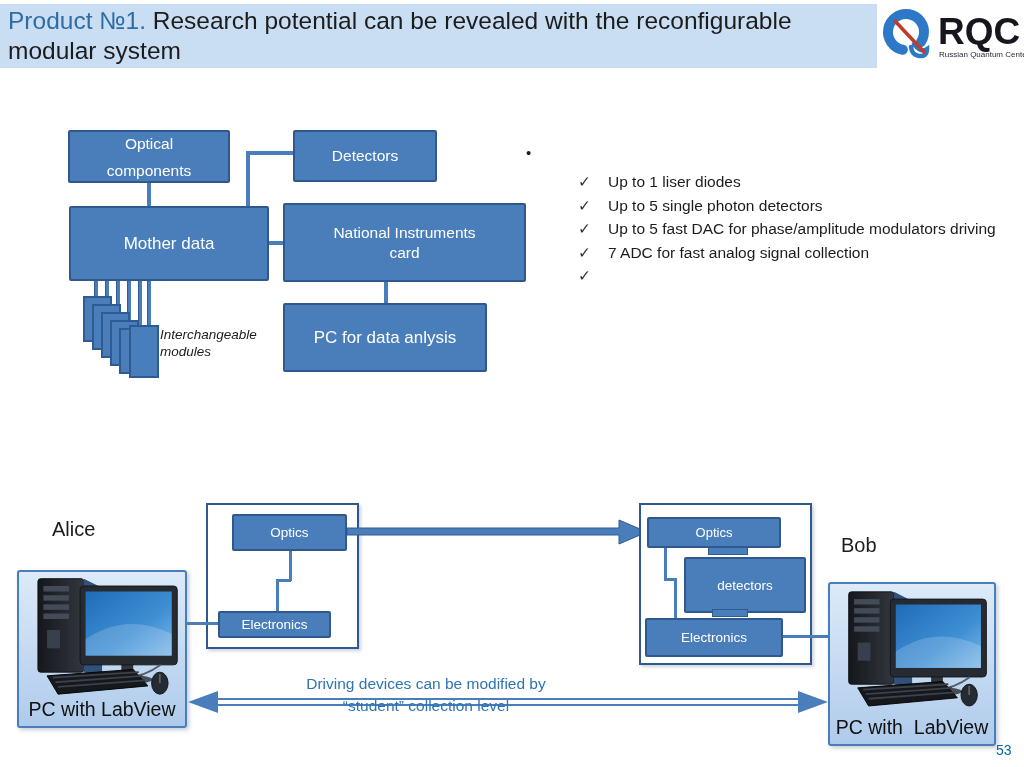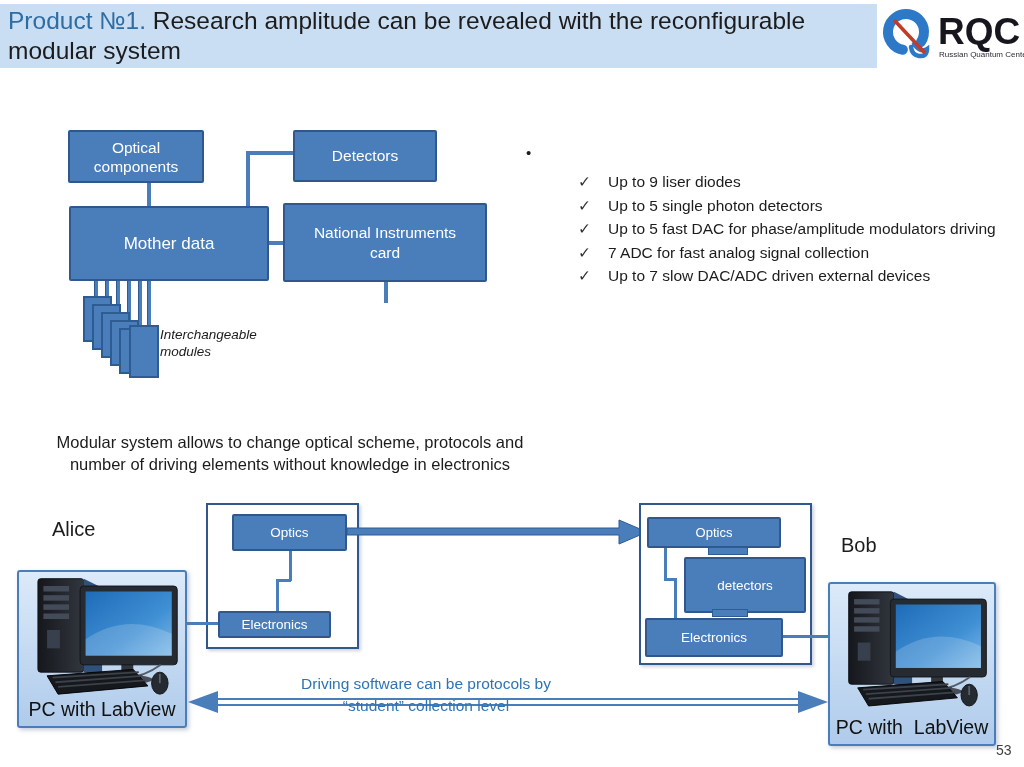--- a/index.html
+++ b/index.html
@@ -50,21 +50,21 @@
     position:absolute;border:2px solid #4A7EBB;border-radius:3px;box-sizing:border-box;
     background:linear-gradient(180deg,#DCEAF9 0%,#AFCBEB 100%);
     box-shadow:2px 2px 4px rgba(60,80,120,.3);
   }
   .pclabel{position:absolute;left:0;bottom:5px;width:100%;text-align:center;
            font-size:19.5px;color:#111;white-space:pre;}
   .pcimg{position:absolute;left:6px;top:3px;}
   .smallfont{font-size:13.5px;}
   .arrowtext{position:absolute;left:230px;top:673px;width:392px;text-align:center;
              color:#2E74B5;font-size:15.5px;line-height:21.5px;z-index:5;}
-  .pagenum{position:absolute;left:996px;top:742px;font-size:14px;color:#404040;}
+  .pagenum{position:absolute;left:996px;top:742px;font-size:14px;color:#0369a1;}
   svg text{font-family:"Liberation Sans",sans-serif;}
 </style>
 </head>
 <body>
 
 <svg width="0" height="0" style="position:absolute" aria-hidden="true">
   <defs>
     <linearGradient id="scr" x1="0" y1="0" x2="1" y2="1">
       <stop offset="0" stop-color="#1e6cb8"></stop>
         <stop offset="0.6" stop-color="#3f8fd4"></stop>
@@ -96,47 +96,50 @@
       <line x1="147" y1="108" x2="147" y2="118" stroke="#5a6068" stroke-width="2"></line>
     </symbol>
   </defs>
 </svg>
 
 <div class="slide">
 
   <div class="titlebar">
     <div class="titletext">
       <span class="pfx">Product №1.</span>
-      <span>Research amplitude can be revealed with the reconfigurable modular system</span>
+      <span>Research potential can be revealed with the reconfigurable modular system</span>
     </div>
   </div>
 
   <div class="logo">
     <svg width="146" height="64" viewBox="0 0 146 64">
       <g>
         <circle cx="28" cy="30" r="18" fill="none" stroke="#2E79C7" stroke-width="10" stroke-linecap="round" stroke-dasharray="92 22" transform="rotate(100 28 30)"></circle>
         <path d="M36 42 q7 9 13 5 q0 8 -8 7 q-7 -1 -8 -9" fill="none" stroke="#2E79C7" stroke-width="4.5" stroke-linecap="round"></path>
         <line x1="17" y1="19" x2="46" y2="50" stroke="#C23B28" stroke-width="3.5" stroke-linecap="round"></line>
       </g>
       <text x="60" y="42" font-size="37" font-weight="bold" fill="#16161f">RQC</text>
       <text x="61" y="55" font-size="8" fill="#2b2b3a">Russian Quantum Center</text>
     </svg>
   </div>
 
-  <div class="box" style="left:68px;top:130px;width:136px;height:53px;font-size:15.5px;line-height:19px">
+  <div class="box" style="left:68px;top:130px;width:162px;height:53px;font-size:15.5px;line-height:27px">
     <span style="width:110px">Optical components</span>
   </div>
   <div class="box" style="left:293px;top:130px;width:144px;height:52px;font-size:15.5px">
     <span>Detectors</span>
   </div>
   <div class="box" style="left:69px;top:206px;width:200px;height:75px;font-size:17px">
     <span>Mother data</span>
   </div>
-  <div class="box" style="left:283px;top:203px;width:204px;height:79px;font-size:15.5px;line-height:20px">
+  <div class="box" style="left:283px;top:203px;width:243px;height:79px;font-size:15.5px;line-height:20px">
     <span style="width:170px">National Instruments card</span>
+  </div>
+  <div class="box" style="left:283px;top:303px;width:204px;height:69px;font-size:17px">
+    <span>PC for data anlysis</span>
   </div>
 
   <div class="conn" style="left:147px;top:183px;width:4px;height:23px"></div>
   <div class="conn" style="left:246px;top:151px;width:47px;height:4px"></div>
   <div class="conn" style="left:246px;top:151px;width:4px;height:55px"></div>
   <div class="conn" style="left:269px;top:241px;width:14px;height:4px"></div>
   <div class="conn" style="left:384px;top:282px;width:4px;height:21px"></div>
 
   <div class="pin" style="left:94px;top:281px;height:16px"></div>
   <div class="pin" style="left:105px;top:281px;height:24px"></div>
@@ -153,45 +156,40 @@
   <div class="module" style="left:129px;top:325px;width:30px;height:53px"></div>
   <div class="modlabel">Interchangeable modules</div>
 
   <div class="features">
     <div class="feat-head">
       <span class="bullet">•</span>
     </div>
     <div class="feat-items">
       <div class="feat-item">
         <span class="check">✓</span>
-        <span class="itxt">Up to 9 liser diodes</span>
+        <span class="itxt">Up to 1 liser diodes</span>
       </div>
       <div class="feat-item">
         <span class="check">✓</span>
         <span class="itxt">Up to 5 single photon detectors</span>
       </div>
       <div class="feat-item">
         <span class="check">✓</span>
         <span class="itxt">Up to 5 fast DAC for phase/amplitude modulators driving</span>
       </div>
       <div class="feat-item">
         <span class="check">✓</span>
         <span class="itxt">7 ADC for fast analog signal collection</span>
       </div>
       <div class="feat-item">
         <span class="check">✓</span>
-        <span class="itxt">Up to 7 slow DAC/ADC driven external devices</span>
       </div>
     </div>
   </div>
 
-  <div class="note">
-    <div>Modular system allows to change optical scheme, protocols and</div>
-    <div>number of driving elements without knowledge in electronics</div>
-  </div>
 
   <div class="bigname" style="left:52px;top:518px">Alice</div>
   <div class="bigname" style="left:841px;top:534px">Bob</div>
 
   <div class="pcbox" style="left:17px;top:570px;width:170px;height:158px">
     <svg class="pcimg" width="156" height="121" viewBox="0 0 170 132">
         <use href="#pc-img"></use>
       </svg>
     <div class="pclabel">PC with LabView</div>
   </div>
@@ -236,18 +234,18 @@
     <div class="pclabel">PC with  LabView</div>
   </div>
 
   <svg style="position:absolute;left:186px;top:686px" width="644" height="32" viewBox="0 0 644 32">
     <line x1="28" y1="13" x2="616" y2="13" stroke="#4A7EBB" stroke-width="2"></line>
     <line x1="28" y1="19" x2="616" y2="19" stroke="#4A7EBB" stroke-width="2"></line>
     <polygon points="2,16 32,5 32,27" fill="#4A7EBB"></polygon>
     <polygon points="642,16 612,5 612,27" fill="#4A7EBB"></polygon>
   </svg>
   <div class="arrowtext">
-    <div>Driving software can be protocols by</div>
+    <div>Driving devices can be modified by</div>
     <div>“student” collection level</div>
   </div>
 
   <div class="pagenum">53</div>
 </div>
 
 </body></html>

